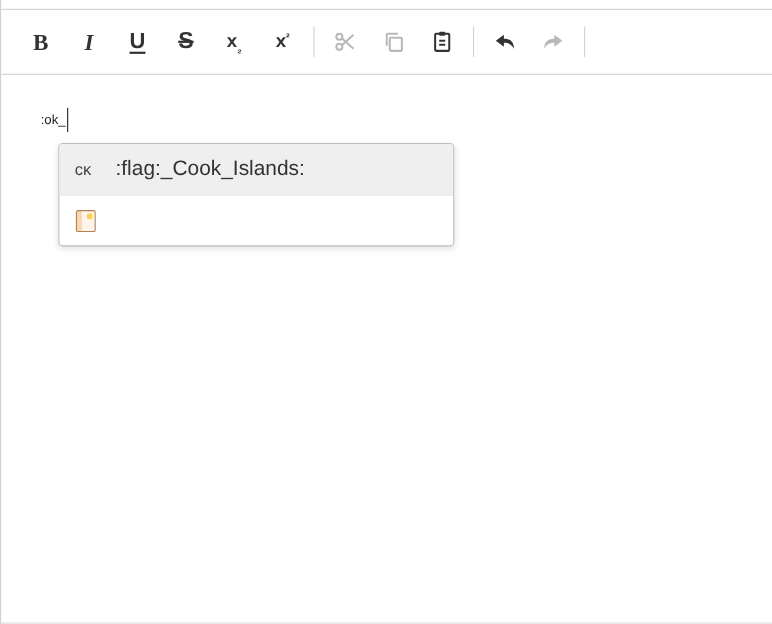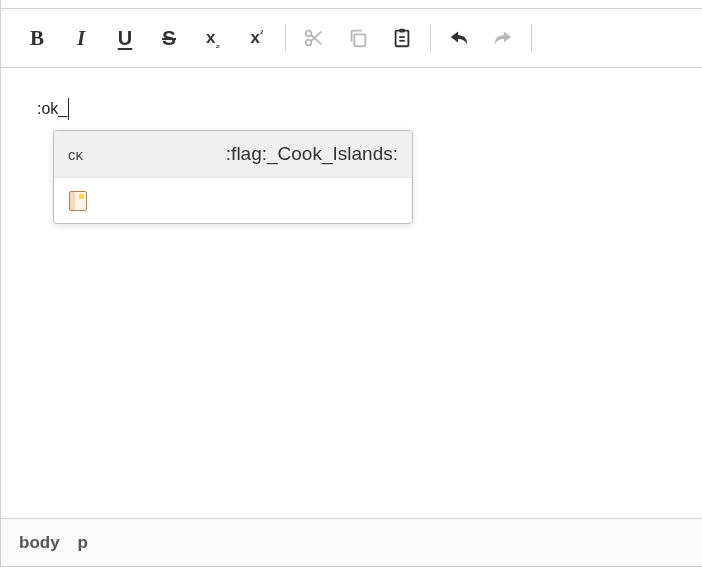--- a/index.html
+++ b/index.html
@@ -59,21 +59,21 @@
   .sub-sup .small { font-size: 10px; position: relative; }
   .content-area {
     flex: 1;
     padding: 28px 36px;
     position: relative;
     font-size: 20px;
     color: #222;
   }
   .typed-text {
     font-family: Arial, sans-serif;
-    font-size: 16px;
+    font-size: 12px;
     color: #222;
     display: inline-block;
     position: relative;
   }
   .caret {
     display: inline-block;
     width: 1px;
     height: 22px;
     background: #222;
     vertical-align: text-bottom;
@@ -97,21 +97,20 @@
     align-items: center;
     height: 46px;
     padding: 0 14px;
     font-size: 19px;
     color: #333;
     cursor: pointer;
     gap: 22px;
     white-space: nowrap;
     overflow: hidden;
     text-overflow: ellipsis;
-    text-align: right;
   }
   .ac-row.selected { background: #efefef; }
   .ac-row:not(.selected) { border-top: 1px solid #e6e6e6; }
   .ac-icon {
     width: 20px;
     height: 20px;
     flex: 0 0 20px;
     display: flex;
     align-items: center;
     justify-content: center;
@@ -241,18 +240,14 @@
         <span class="ac-label">:flag:_Cook_Islands:</span>
       </div>
       <div class="ac-row">
         <span class="ac-icon">
           <span class="notebook-icon"></span>
         </span>
       </div>
     </div>
   </div>
 
-  <div class="status-bar">
-    <span class="status-item">body</span>
-    <span class="status-item">p</span>
-  </div>
 
 </div>
 
 </body></html>

